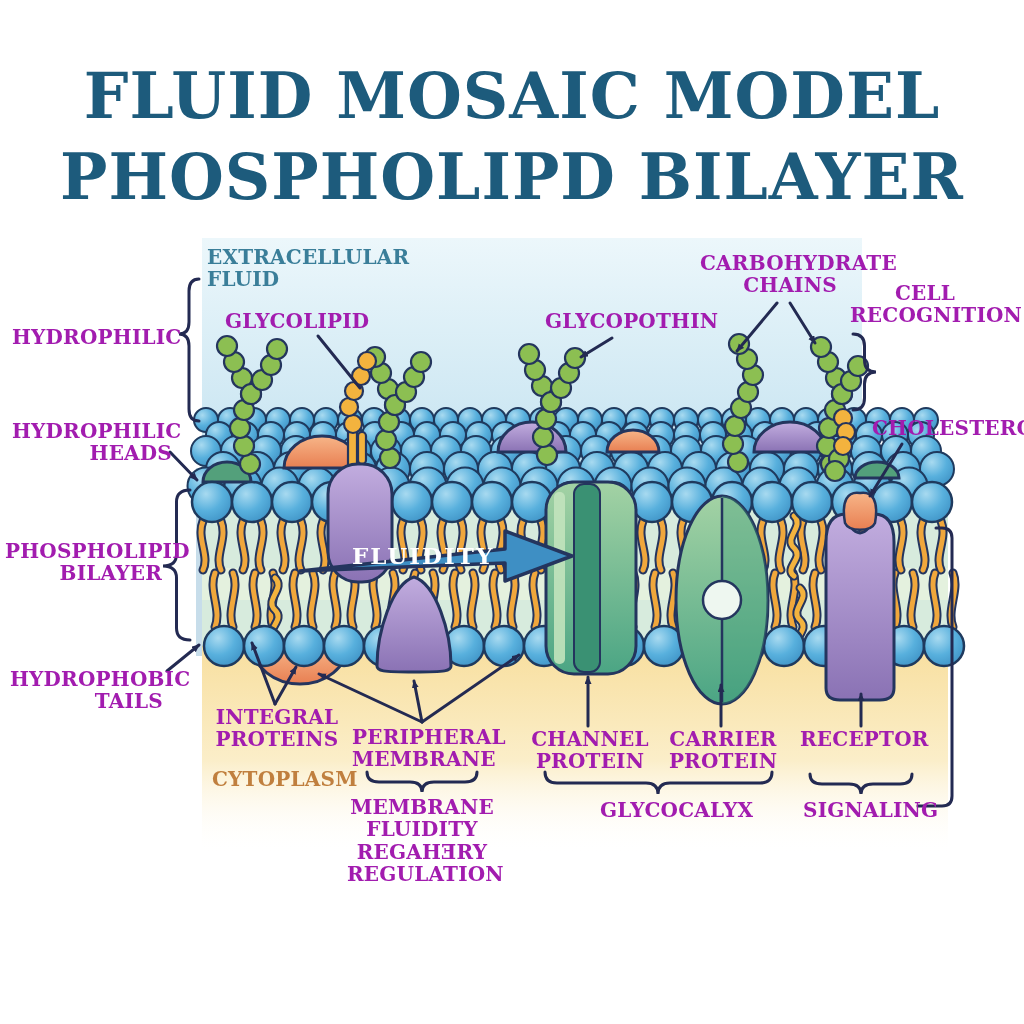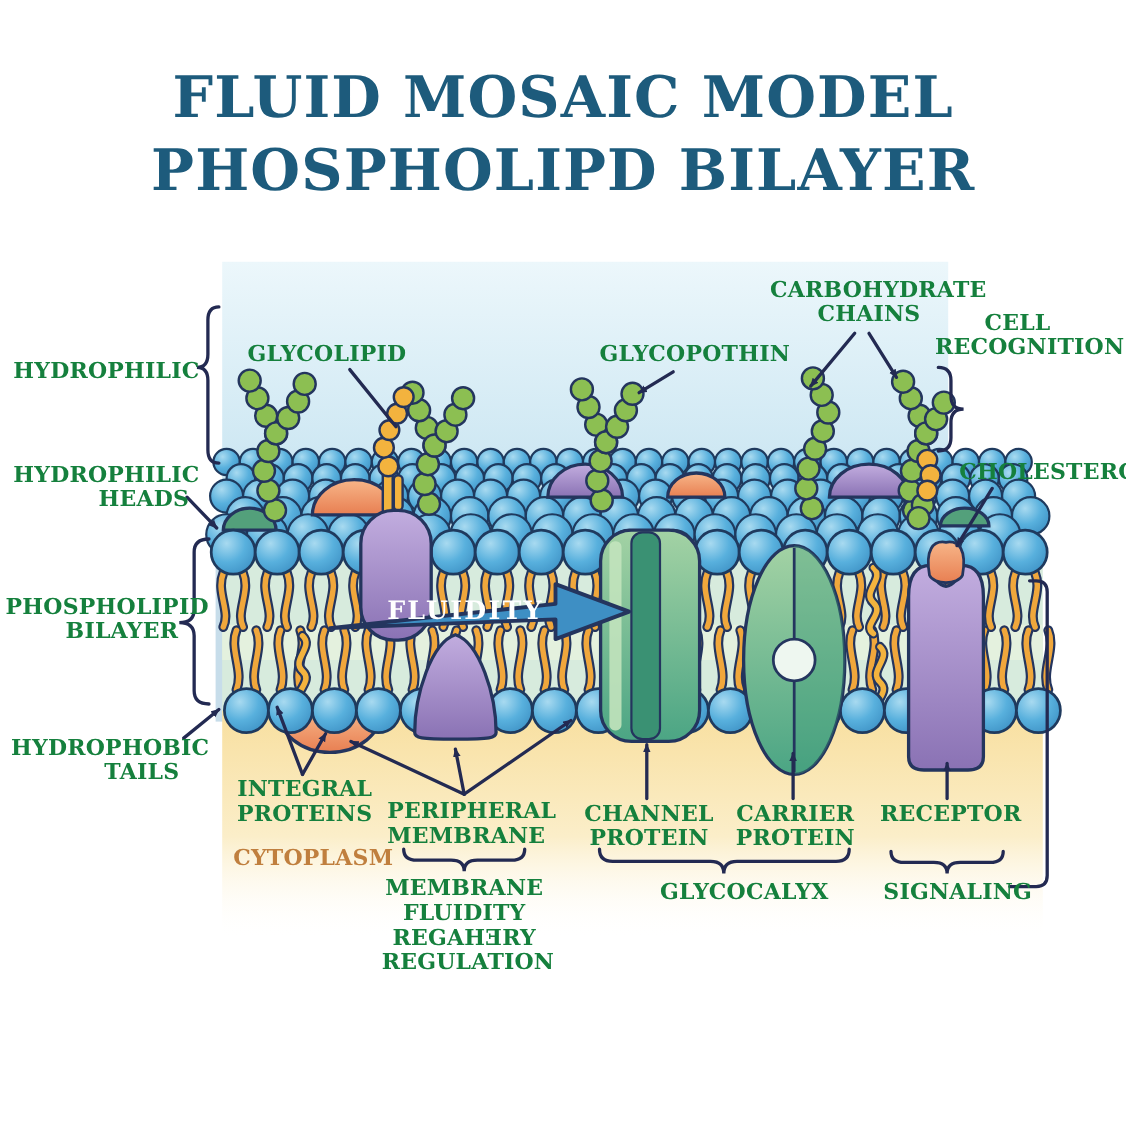--- a/index.html
+++ b/index.html
@@ -1,21 +1,21 @@
 <!DOCTYPE html>
 <html><head>
 <meta charset="utf-8">
 <style>
   html,body{margin:0;padding:0;background:#fff;font-family:"DejaVu Serif",serif;}
   #stage{position:relative;width:1024px;height:1024px;background:#ffffff;overflow:hidden;}
   #art{position:absolute;left:0;top:0;z-index:1;}
   .title{position:absolute;top:56px;left:0;width:100%;text-align:center;z-index:2;
-         font-weight:bold;font-size:52px;line-height:1.28;color:#1d5b7c;letter-spacing:1px;}
+         font-weight:bold;font-size:63px;line-height:1.28;color:#1d5b7c;letter-spacing:1px;}
   .lbl{position:absolute;z-index:2;font-weight:bold;font-size:20px;line-height:1.12;
-       color:#15803d;white-space:pre-line;letter-spacing:.2px;}
+       color:#a21caf;white-space:pre-line;letter-spacing:.2px;}
   .lbl.right{text-align:right;} .lbl.center{text-align:center;}
   .lbl.teal{color:#3a7e99;} .lbl.amber{color:#c07f3e;}
   .lbl.white{color:#ffffff;font-size:23px;letter-spacing:2px;}
 </style>
 </head>
 <body>
 
 <div id="stage">
   <svg id="art" width="1024" height="1024" viewBox="0 0 1024 1024">
       <defs>
@@ -350,20 +350,22 @@
         <path d="M367,772 Q367,782 379,782 L410,782 Q422,782 422,792 Q422,782 434,782 L465,782 Q477,782 477,772"></path>
         <path d="M918,806 L942,806 Q952,806 952,796 L952,538 Q952,528 942,528 L936,528"></path>
       </g>
     </svg>
 
   <div class="title">
     <div>FLUID MOSAIC MODEL</div>
     <div>PHOSPHOLIPD BILAYER</div>
   </div>
 
+  <div class="lbl teal" style="left:207px;top:246px;width:180px;">EXTRACELLULAR
+FLUID</div>
   <div class="lbl right" style="left:12px;top:326px;width:160px;">HYDROPHILIC</div>
   <div class="lbl center" style="left:225px;top:310px;width:120px;">GLYCOLIPID</div>
   <div class="lbl center" style="left:545px;top:310px;width:150px;">GLYCOPOTHIN</div>
   <div class="lbl center" style="left:700px;top:252px;width:180px;">CARBOHYDRATE
 CHAINS</div>
   <div class="lbl center" style="left:850px;top:282px;width:150px;">CELL
 RECOGNITION</div>
   <div class="lbl" style="left:872px;top:417px;width:150px;">CHOLESTEROL</div>
   <div class="lbl right" style="left:12px;top:420px;width:160px;">HYDROPHILIC
 HEADS</div>

